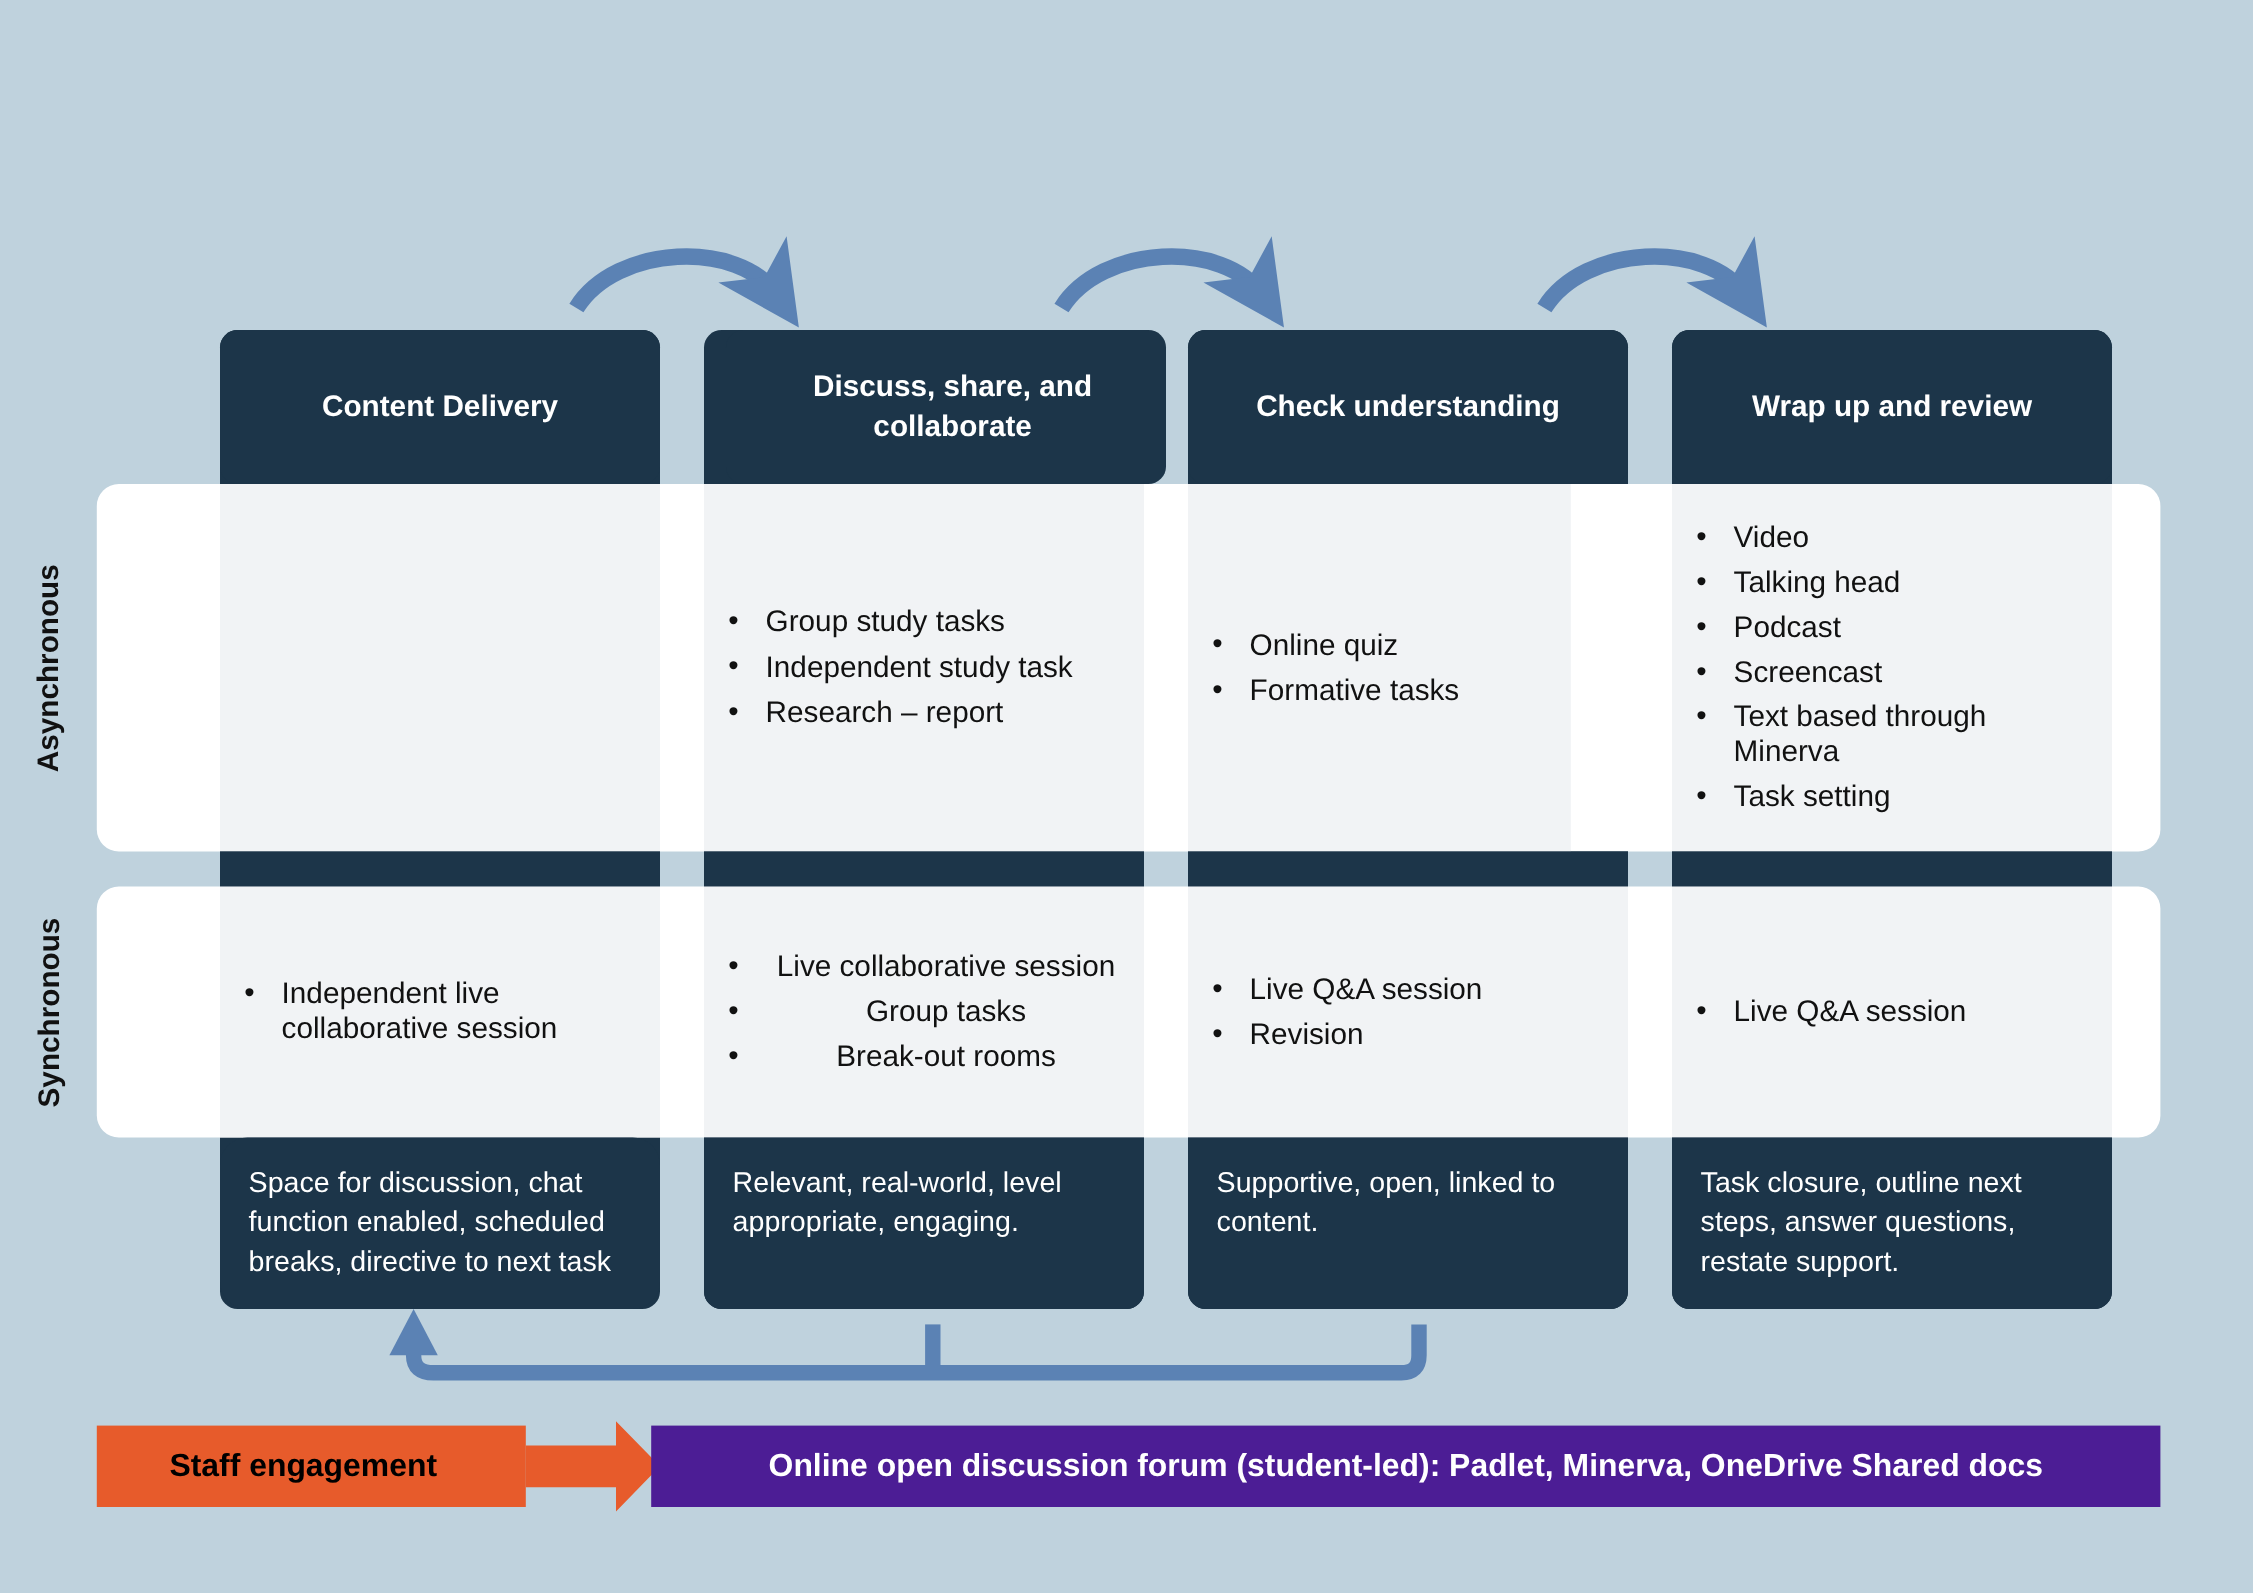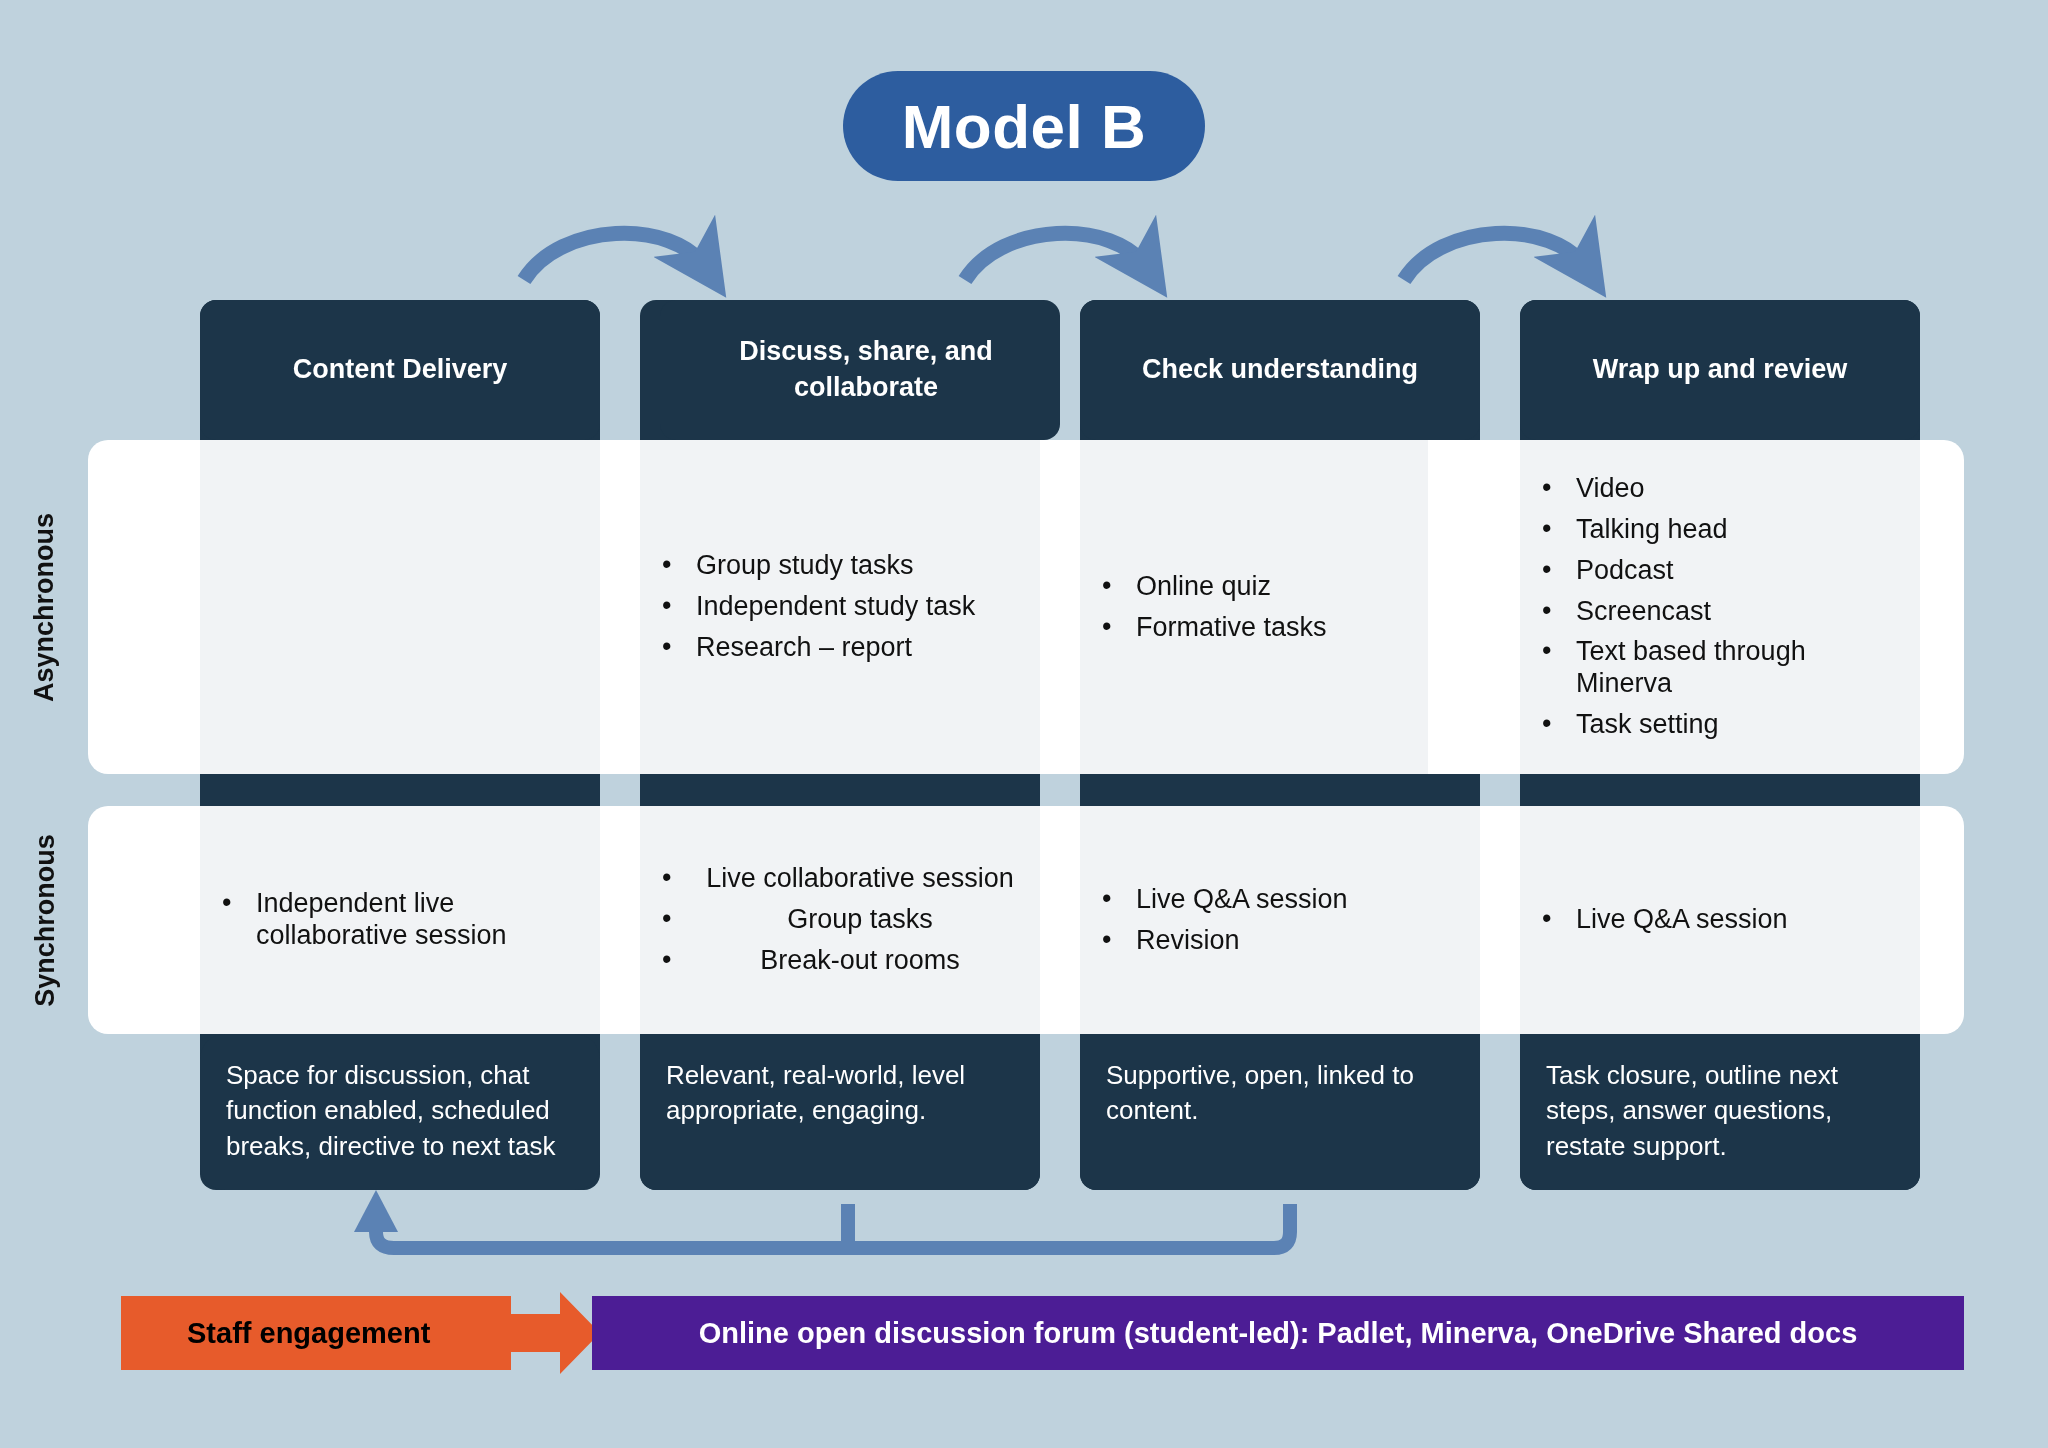--- a/index.html
+++ b/index.html
@@ -81,40 +81,36 @@
     padding:24px 22px 0 26px; box-sizing:border-box;
   }
 
   
   #staff-engagement-box{
     position:absolute; left:88px; top:1296px; width:390px; height:74px;
     background:#e75b2b;
     display:flex;align-items:center;
     color:#000; font-size:29px; font-weight:bold; padding-left:66px;
     box-sizing:border-box;
-    margin-left:33px;
   }
   #forum-bar{
     position:absolute; left:592px; top:1296px; width:1372px; height:74px;
     background:#4c1d95;
     display:flex;align-items:center;justify-content:center;
     color:#fff; font-size:29px; font-weight:bold; text-align:center;
   }
 
   
   #overlay{position:absolute;left:0;top:0;width:2048px;height:1448px;pointer-events:none;}
 </style>
 </head>
 <body>
 
 <div class="stage">
 
-  <div id="title-pill">
-    <span>Model B</span>
-  </div>
 
   <svg id="overlay" viewBox="0 0 2048 1448">
     <defs>
       <marker id="ah" markerWidth="5" markerHeight="5" refX="2.6" refY="2.5" orient="auto">
         <path d="M0,0 L5,2.5 L0,5 L1.3,2.5 Z" fill="#5b82b4"></path>
       </marker>
     </defs>
 
     <g>
       <path d="M524,280 C560,222 672,218 706,268" fill="none" stroke="#5b82b4" stroke-width="15" marker-end="url(#ah)"></path>

